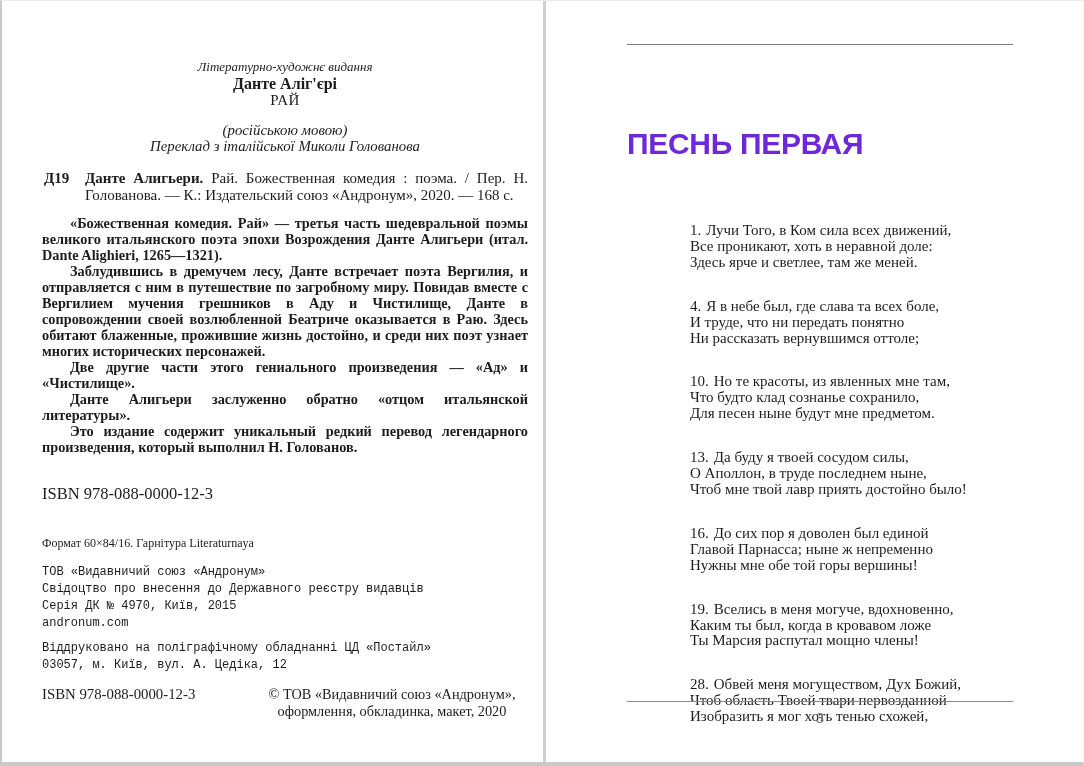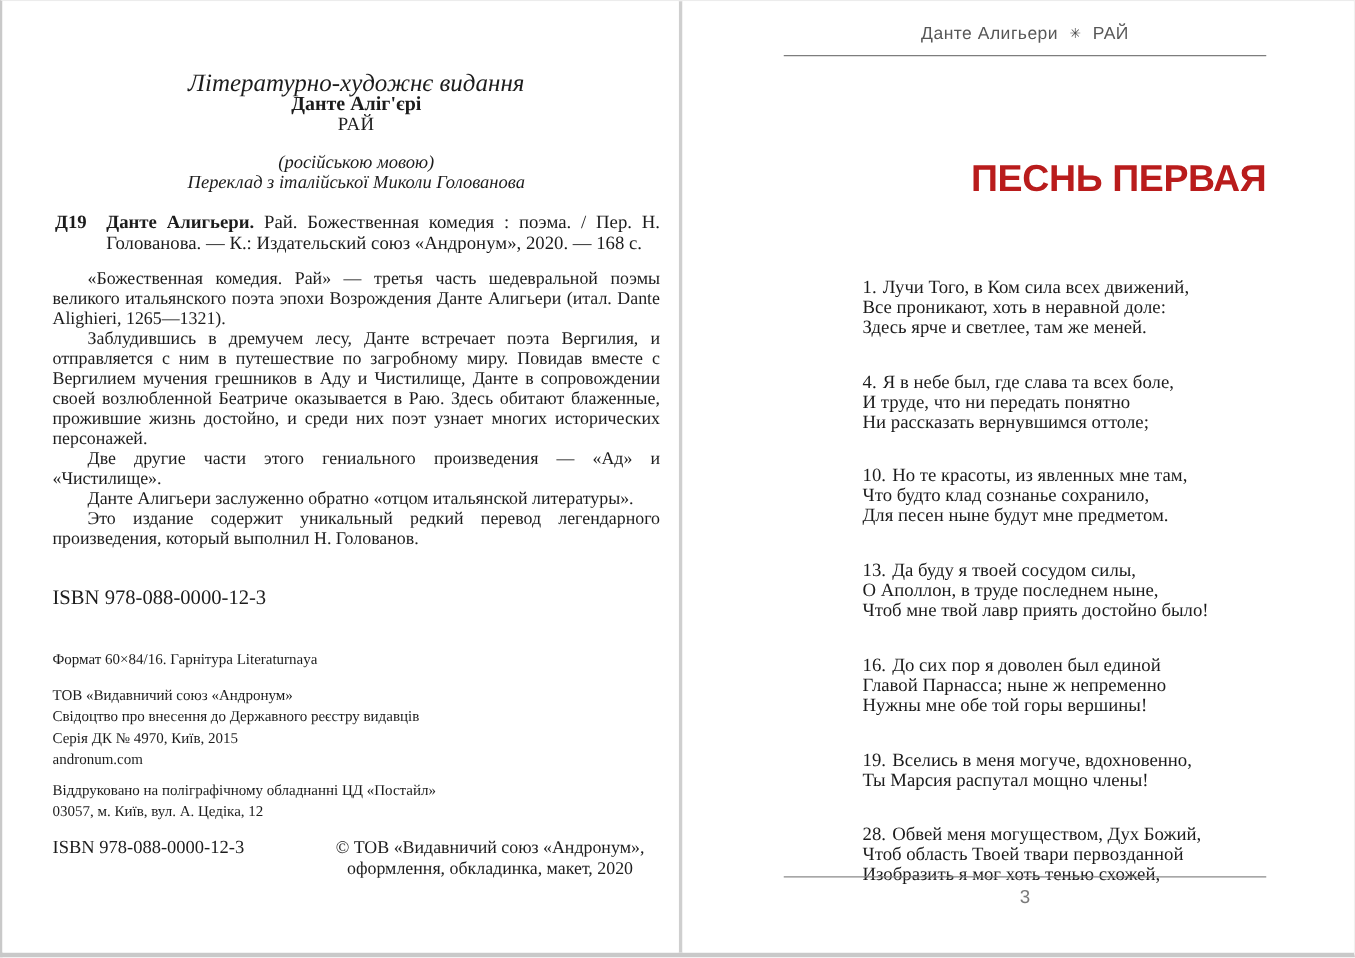--- a/index.html
+++ b/index.html
@@ -9,48 +9,48 @@
           border-left:2px solid #c9c9c9;border-bottom:4px solid #c9c9c9;
           border-top:1px solid #ececec;border-right:1px solid #f0f0f0;background:#fff;}
   .page{position:relative;background:#fff;}
   .page-left{width:541px;}
   .page-divider{width:3px;background:#cfcfcf;height:100%;}
   .page-right{flex:1;}
 
   
   .left-content{position:absolute;left:40px;top:58px;width:486px;}
   .edition-block{text-align:center;line-height:16.5px;}
-  .edition-series{font-style:italic;font-size:20px;}
+  .edition-series{font-style:italic;font-size:13px;}
   .edition-author{font-weight:bold;font-size:16px;}
   .edition-title{font-size:15px;letter-spacing:.5px;}
   .lang-block{text-align:center;font-style:italic;font-size:14.8px;
               line-height:16.5px;margin-top:13px;}
   .catalog{position:relative;margin-top:15px;font-size:15px;line-height:17px;}
   .catalog-code{position:absolute;left:2px;top:0;font-weight:bold;}
   .catalog-text{margin:0 0 0 43px;text-align:justify;}
   .annotation{margin-top:11px;font-size:14.3px;line-height:16px;}
-  .annotation p{margin:0;text-align:justify;text-indent:28px;}
+  .annotation p{margin:0;text-align:justify;text-indent:28px;font-weight:bold;}
   .isbn-main{margin-top:29px;font-size:16.5px;}
   .colophon{margin-top:31px;font-size:12px;line-height:17px;}
-  .colophon-group{margin-top:12px;}
+  .colophon-group{margin-top:12px;font-family:Liberation Mono, monospace;}
   .colophon-group.printing{margin-top:8px;}
   .bottom-row{margin-top:12px;display:flex;justify-content:space-between;
               align-items:flex-start;font-size:14.8px;line-height:17px;}
   .copyright{width:272px;text-align:center;font-size:14.3px;}
 
   
   .running-header{position:absolute;top:17px;left:81px;width:386px;text-align:center;
      font-family:"Liberation Sans", sans-serif;font-size:14px;color:#575757;
      letter-spacing:.4px;}
   .running-header .sep{font-size:11px;margin:0 9px;position:relative;top:-1px;color:#4a4a4a;}
   .header-rule{position:absolute;top:43px;left:81px;width:386px;height:1px;
      background:#7d7d7d;}
   .canto-title{position:absolute;top:126px;left:81px;width:386px;margin:0;
-     text-align:right;font-family:"Liberation Sans", sans-serif;
-     font-weight:bold;font-size:30px;letter-spacing:-.3px;color:#b91c1c;}
+     text-align:left;font-family:"Liberation Sans", sans-serif;
+     font-weight:bold;font-size:30px;letter-spacing:-.3px;color:#6d28d9;}
   .poem{position:absolute;top:194px;left:144px;font-size:15px;line-height:15.9px;}
   .tercet{margin-bottom:15px;margin-top:28px;}
   .poem .line{white-space:nowrap;}
   .poem .num{margin-right:5px;}
   .footer-rule{position:absolute;top:700px;left:81px;width:386px;height:1px;
      background:#8a8a8a;}
   .page-number{position:absolute;top:708px;left:81px;width:386px;text-align:center;
      font-family:"Liberation Sans", sans-serif;font-size:15px;color:#7a7a7a;}
 </style>
 </head>
@@ -109,23 +109,20 @@
         </div>
       </div>
 
     </div>
   </section>
 
   <div class="page-divider"></div>
 
   <section class="page page-right">
 
-    <header class="running-header">
-      <span>Данте Алигьери</span><span class="sep">✳</span><span>РАЙ</span>
-    </header>
     <div class="header-rule"></div>
 
     <h1 class="canto-title">ПЕСНЬ ПЕРВАЯ</h1>
 
     <div class="poem">
       <div class="tercet">
         <div class="line"><span class="num">1.</span><span>Лучи Того, в Ком сила всех движений,</span></div>
         <div class="line">Все проникают, хоть в неравной доле:</div>
         <div class="line">Здесь ярче и светлее, там же меней.</div>
       </div>
@@ -144,20 +141,21 @@
         <div class="line">О Аполлон, в труде последнем ныне,</div>
         <div class="line">Чтоб мне твой лавр приять достойно было!</div>
       </div>
       <div class="tercet">
         <div class="line"><span class="num">16.</span><span>До сих пор я доволен был единой</span></div>
         <div class="line">Главой Парнасса; ныне ж непременно</div>
         <div class="line">Нужны мне обе той горы вершины!</div>
       </div>
       <div class="tercet">
         <div class="line"><span class="num">19.</span><span>Вселись в меня могуче, вдохновенно,</span></div>
+        <div class="line">Каким ты был, когда в кровавом ложе</div>
         <div class="line">Ты Марсия распутал мощно члены!</div>
       </div>
       <div class="tercet">
         <div class="line"><span class="num">28.</span><span>Обвей меня могуществом, Дух Божий,</span></div>
         <div class="line">Чтоб область Твоей твари первозданной</div>
         <div class="line">Изобразить я мог хоть тенью схожей,</div>
       </div>
     </div>
 
     <div class="footer-rule"></div>

